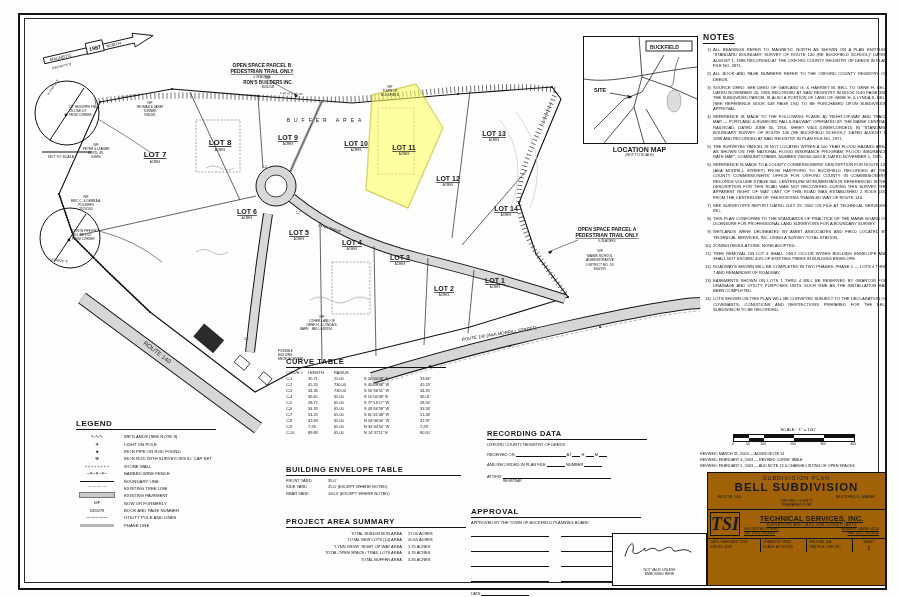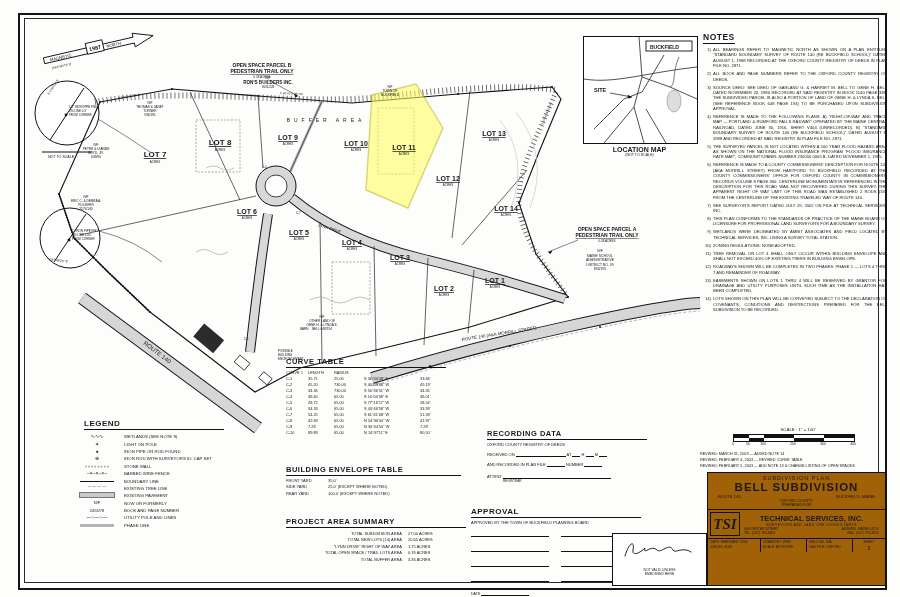--- a/index.html
+++ b/index.html
@@ -359,21 +359,21 @@
           <span>EASEMENTS SHOWN ON LOTS 1 THRU 4 WILL BE RESERVED BY GRANTOR FOR DRAINAGE AND UTILITY PURPOSES UNTIL SUCH TIME AS THE INSTALLATION HAS BEEN COMPLETED.</span>
         </div>
         <div class="note">
           <span>14)</span>
           <span>LOTS SHOWN ON THIS PLAN WILL BE CONVEYED SUBJECT TO THE DECLARATION OF COVENANTS, CONDITIONS AND RESTRICTIONS PREPARED FOR THE BELL SUBDIVISION TO BE RECORDED.</span>
         </div>
       </div>
   </div>
 
   <div class="abs" style="left:76px;top:412px;width:210px;">
-    <div class="hd" style="font-size:8px;margin-bottom:3px;border-bottom-width:1.2px;width:140px;margin-left:8px;">LEGEND</div>
+    <div class="hd" style="font-size:8px;margin-bottom:3px;border-bottom-width:1.2px;width:140px;">LEGEND</div>
     <div class="lgr">
         <span class="lgs">∿∿∿</span>
         <span>WETLANDS (SEE NOTE 9)</span>
       </div>
     <div class="lgr">
         <span class="lgs">✶</span>
         <span>LIGHT ON POLE</span>
       </div>
     <div class="lgr">
         <span class="lgs">●</span>
@@ -632,22 +632,22 @@
       <div style="font-size:5.5px;letter-spacing:1px;">SUBDIVISION PLAN</div>
       <div style="font-size:11.5px;font-weight:bold;letter-spacing:1px;line-height:1.05;">BELL SUBDIVISION</div>
       <div class="spread" style="font-size:4.2px;margin-top:1px;">
         <span>ROUTE 140</span>
         <span>BUCKFIELD, MAINE</span>
       </div>
       <div style="font-size:3.8px;">OXFORD COUNTY</div>
       <div style="font-size:3.8px;">PREPARED FOR</div>
     </div>
     <div class="trow" style="display:flex;align-items:center;padding:2px 2px;margin-top:2px;">
-      <div style="flex:0 0 28px;height:22px;border:1.4px solid #111;display:flex;align-items:center;justify-content:center;font-family:'Liberation Serif',serif;font-style:italic;font-weight:bold;font-size:15px;">TSI</div>
-      <div style="flex:1;text-align:center;">
+      <div style="flex:0 0 28px;height:22px;border:1.4px solid #111;display:flex;align-items:center;justify-content:center;font-family:'Liberation Serif',serif;font-style:italic;font-weight:bold;font-size:18px;">TSI</div>
+      <div style="flex:1;text-align:center;text-decoration:underline;">
         <div style="font-size:7.6px;font-weight:bold;white-space:nowrap;">TECHNICAL SERVICES, INC.</div>
         <div style="font-size:3.6px;letter-spacing:.4px;">SURVEYORS AND LAND USE CONSULTANTS</div>
         <div class="spread" style="font-size:3.4px;padding:0 4px;">
           <span>400 CENTER STREET</span>
           <span>AUBURN, MAINE 04210</span>
         </div>
         <div class="spread" style="font-size:3.4px;padding:0 4px;">
           <span>TEL. (207) 783-8666</span>
           <span>FAX. (207) 783-8655</span>
         </div>

